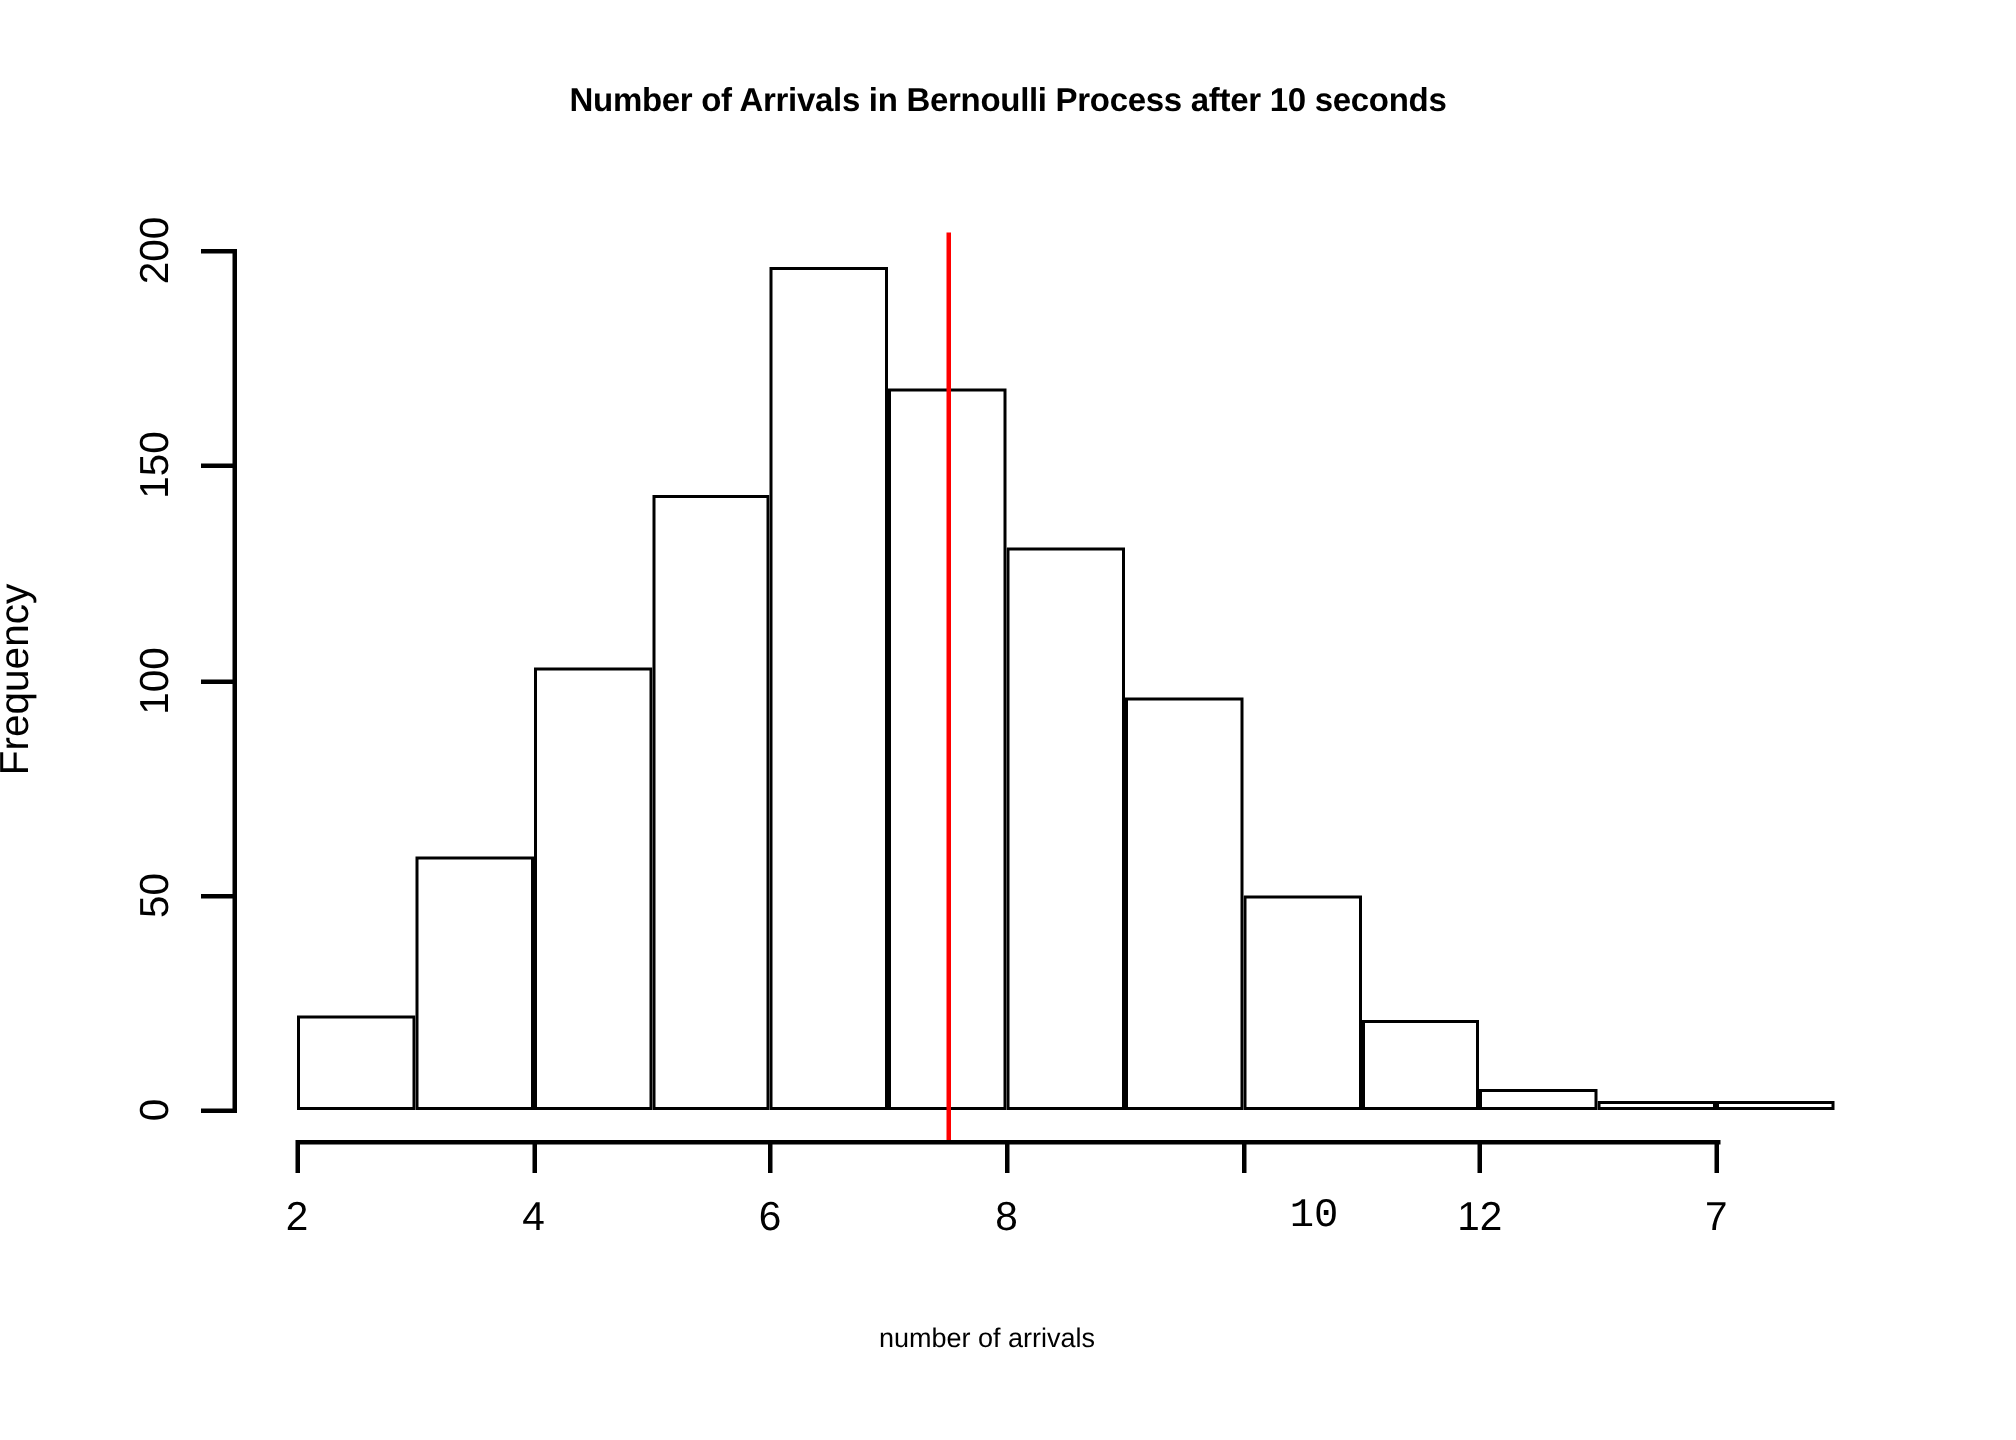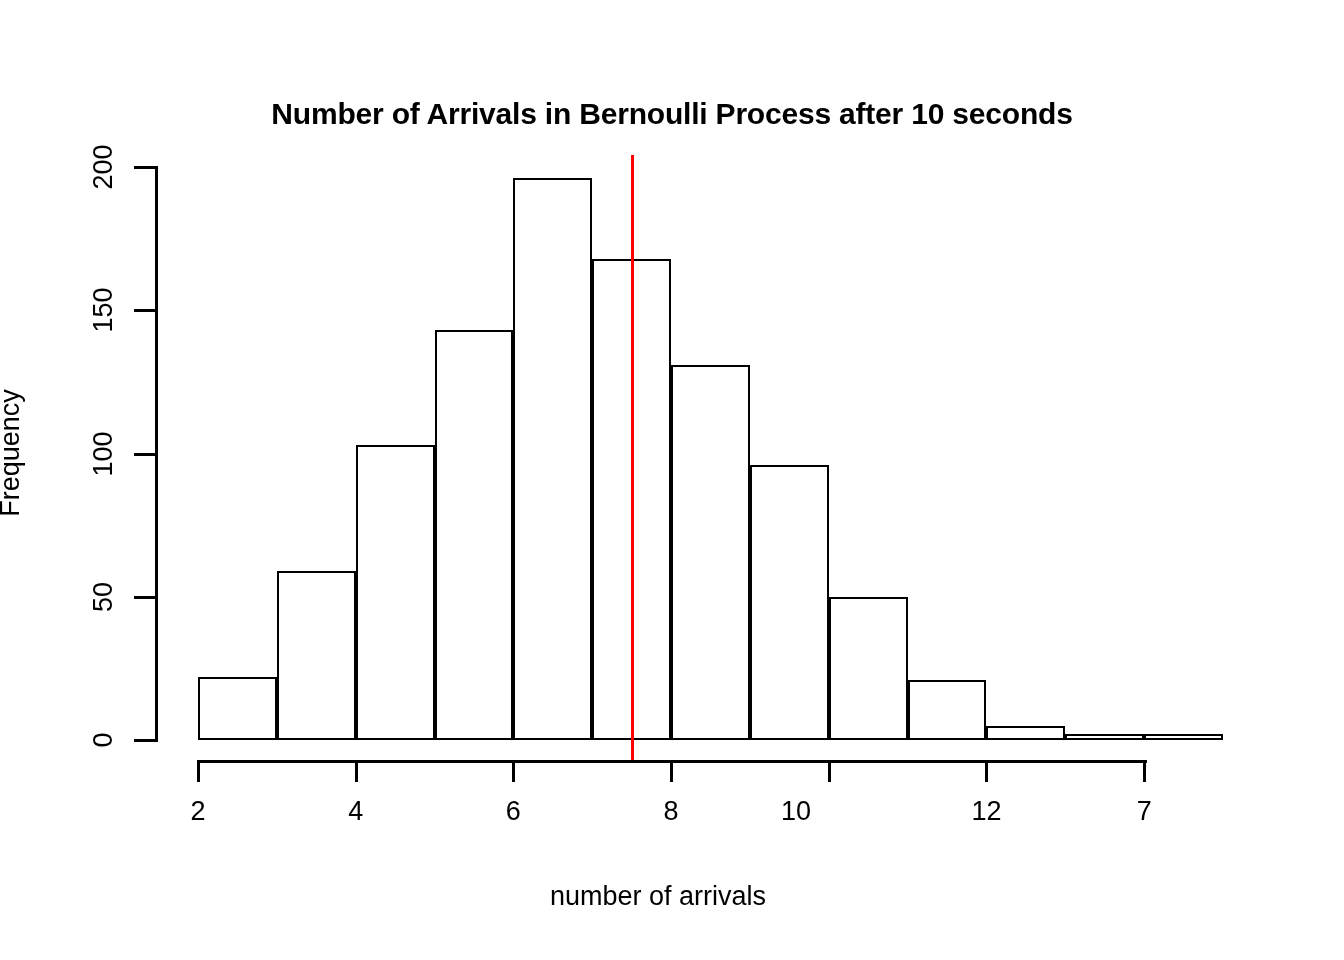--- a/index.html
+++ b/index.html
@@ -20,26 +20,25 @@
     width: 1344px;
     height: 960px;
     background: #ffffff;
   }
   #chart-title {
     position: absolute;
     left: 0;
     top: 56px;
     width: 1344px;
     text-align: center;
-    font-size: 30px;
+    font-size: 22px;
     font-weight: bold;
     letter-spacing: -0.2px;
     line-height: 1;
     white-space: nowrap;
-    margin-top: 43px;
   }
   #plot-area {
     position: absolute;
     left: 198px;
     top: 167px;
     width: 1025px;
     height: 573px;
   }
   .bar {
     position: absolute;
@@ -126,21 +125,21 @@
     text-align: center;
     white-space: nowrap;
     transform: translateX(-50%);
   }
   #xlabel {
     position: absolute;
     left: 0;
     top: 883px;
     width: 1316px;
     text-align: center;
-    font-size: 27px;
+    font-size: 18px;
     line-height: 1;
     white-space: nowrap;
   }
 </style>
 </head>
 <body>
 
 <div id="plot-root">
 
   <div id="chart-title">Number of Arrivals in Bernoulli Process after 10 seconds</div>
@@ -197,21 +196,21 @@
   <div id="xticks-group">
       <div class="xtick" style="left: 197px;"></div>
       <div class="xtick-label" style="left: 198px;">2</div>
       <div class="xtick" style="left: 354.692px;"></div>
       <div class="xtick-label" style="left: 355.692px;">4</div>
       <div class="xtick" style="left: 512.385px;"></div>
       <div class="xtick-label" style="left: 513.385px;">6</div>
       <div class="xtick" style="left: 670.077px;"></div>
       <div class="xtick-label" style="left: 671.077px;">8</div>
       <div class="xtick" style="left: 827.769px;"></div>
-      <div class="xtick-label" style="left: 796px;">10</div>
+      <div class="xtick-label" style="left: 876px; font-family: Liberation Mono, monospace;">10</div>
       <div class="xtick" style="left: 985.462px;"></div>
       <div class="xtick-label" style="left: 986.462px; text-align: center;">12</div>
       <div class="xtick" style="left: 1143.15px;"></div>
       <div class="xtick-label" style="left: 1144.15px;">7</div>
     </div>
 
   <div id="xlabel">number of arrivals</div>
 
 </div>
 

